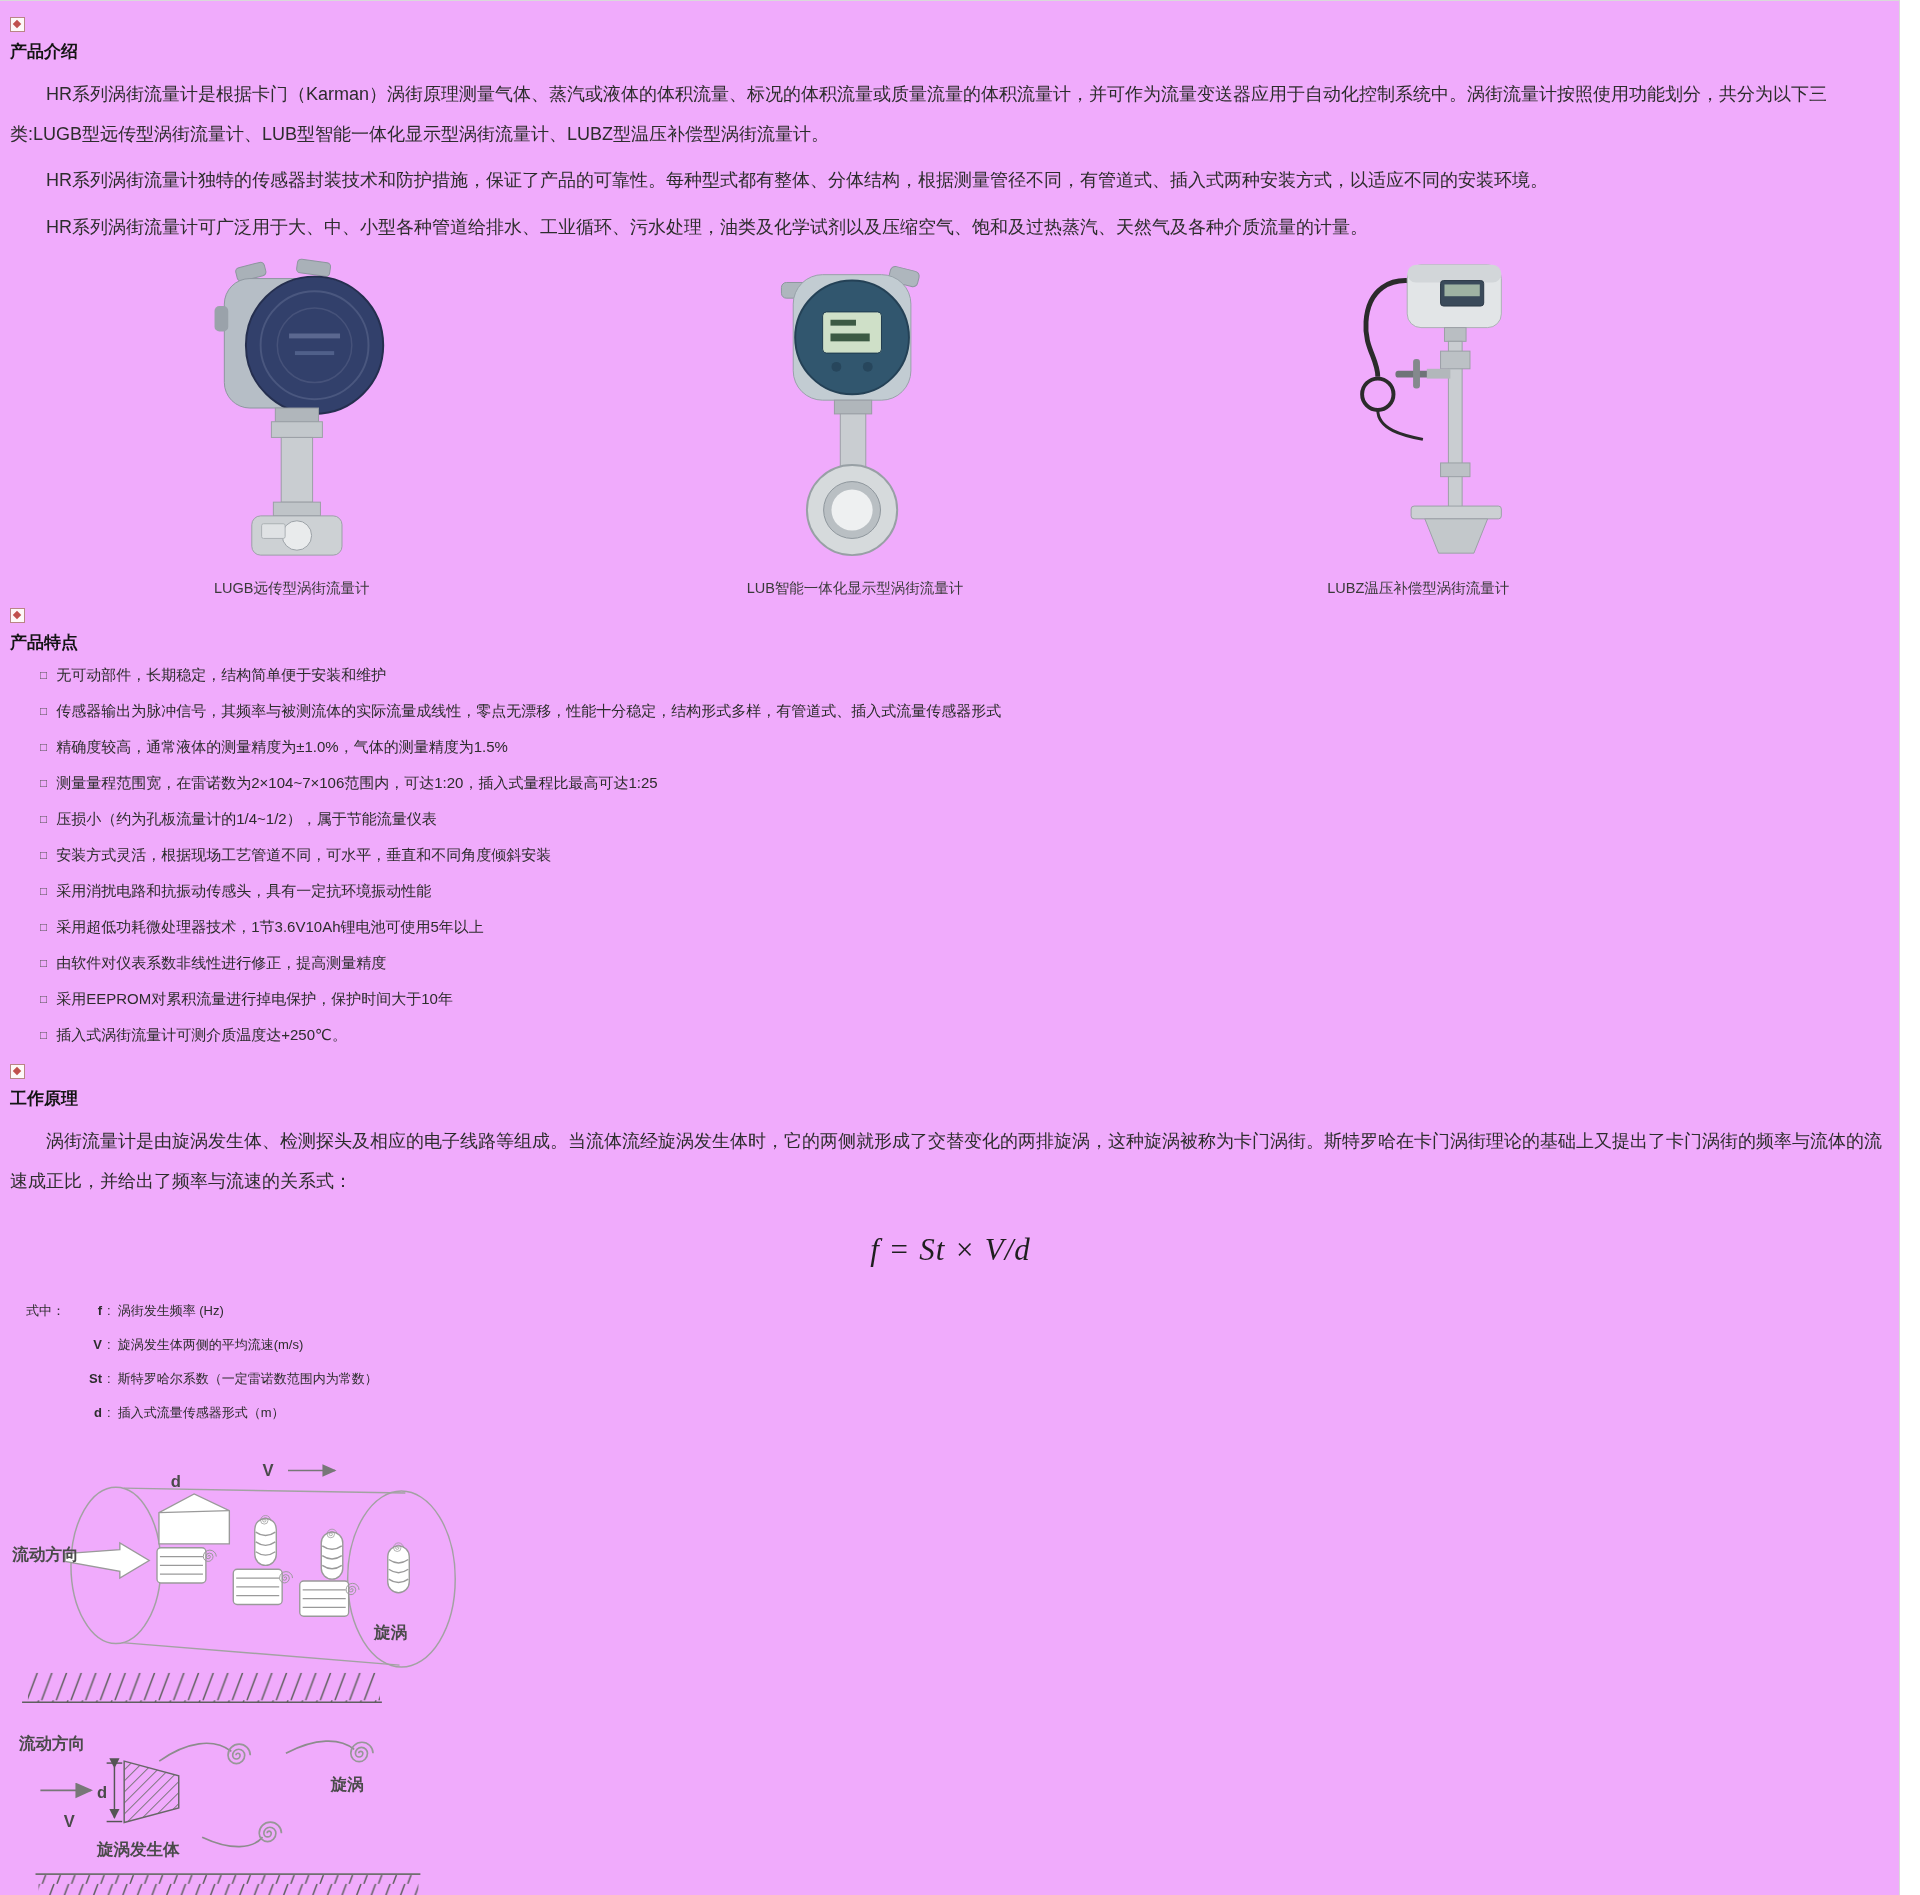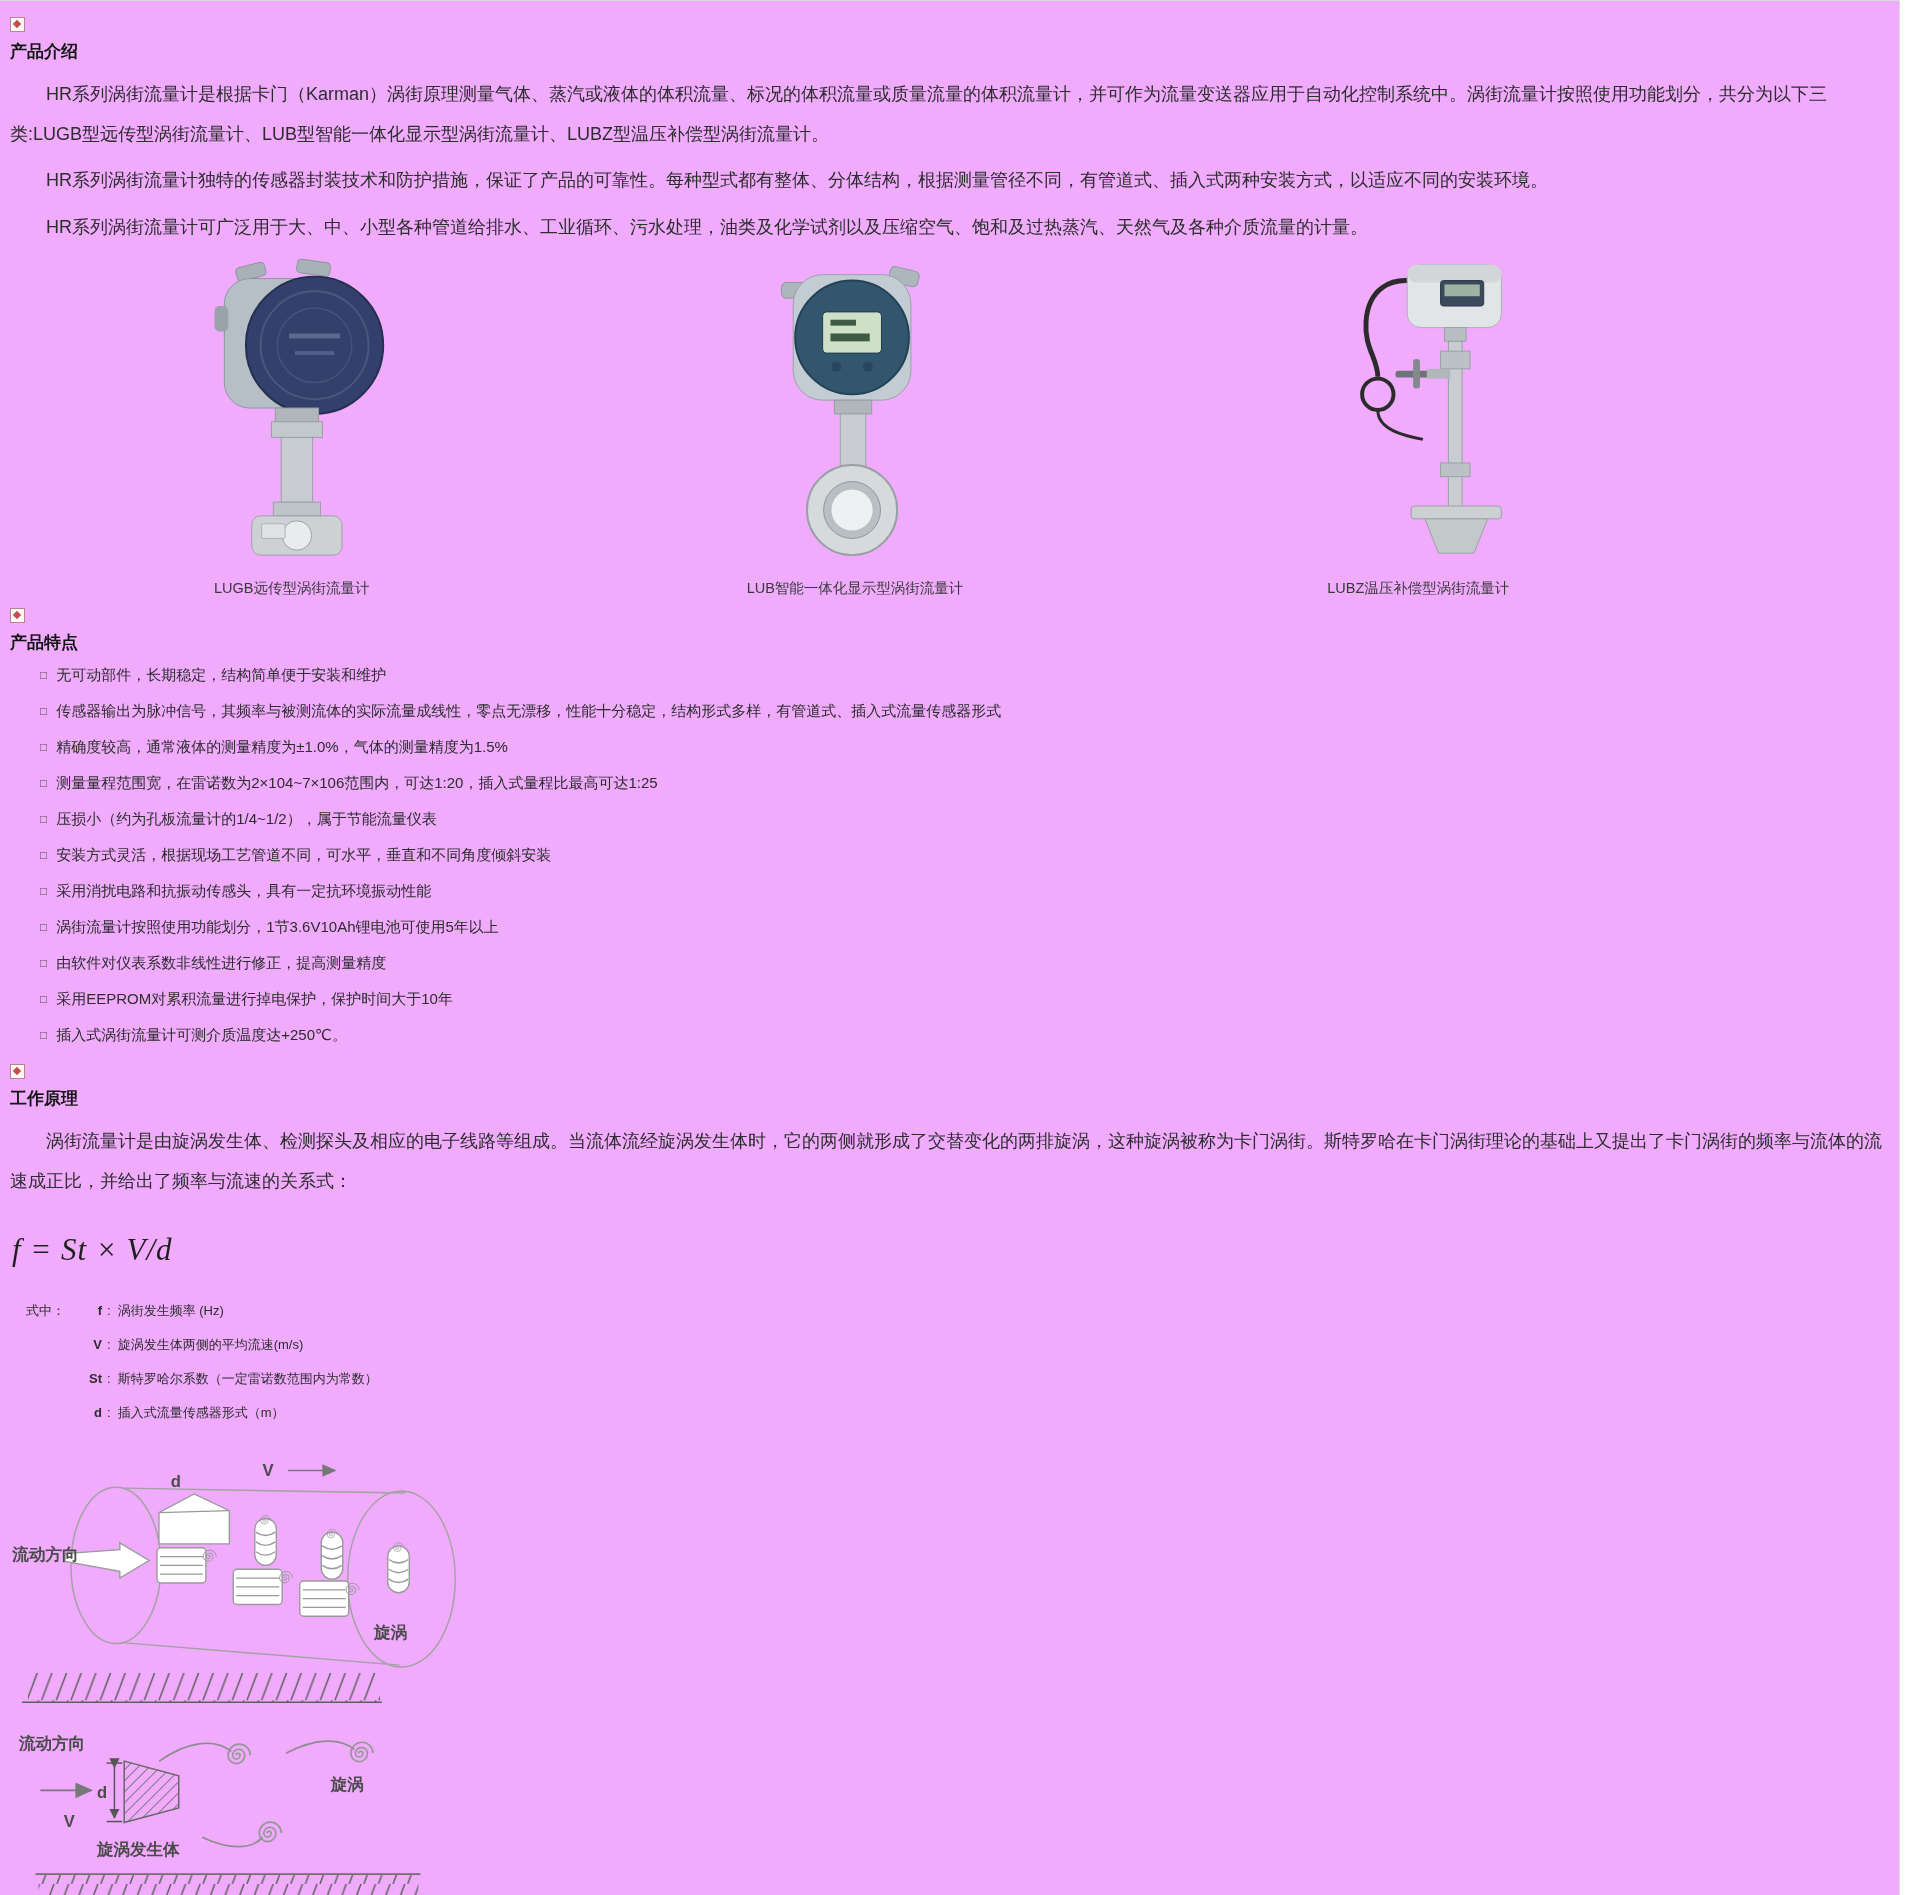--- a/index.html
+++ b/index.html
@@ -19,21 +19,21 @@
   .products { display:flex; width:1690px; margin:10px 0 8px 0; }
   .products figure { flex:1; margin:0; text-align:center; }
   .products figcaption { font-size:14.5px; color:#3a3a3a; margin-top:14px; }
 
   .features-list { list-style:none; margin:4px 0 0 0; padding:0 0 0 30px; }
   .features-list li { font-size:15px; color:#2d2d2d; margin:0 0 17px 0; }
   .bullet { display:inline-block; margin-right:9px; color:#555; font-size:12px;
             transform:translateY(-1px); }
 
   .formula { font-family:"Liberation Serif","DejaVu Serif",serif; font-style:italic;
-             font-size:31px; color:#1f1f1f; letter-spacing:1px; margin:30px 0 34px 2px; }
+             font-size:31px; color:#1f1f1f; letter-spacing:1px; margin:30px 0 34px 2px;text-align:center; }
 
   .def-row { font-size:13px; color:#2d2d2d; margin:16px 0 16px 16px; }
   .def-prefix { display:inline-block; width:54px; }
   .def-term { display:inline-block; min-width:22px; text-align:right; font-weight:600; }
   .def-sep { padding:0 7px 0 5px; }
 
   .diagrams { margin-top:28px; }
   .diagram { display:block; }
   .dlabel { font-size:17px; font-weight:700; fill:#4a4a4a;
             font-family:"Liberation Sans","DejaVu Sans",sans-serif; }
@@ -155,21 +155,21 @@
     <span class="ph-icon"></span>
     <h3 class="sec-h">产品特点</h3>
     <ul class="features-list">
       <li><span class="bullet">□</span><span>无可动部件，长期稳定，结构简单便于安装和维护</span></li>
       <li><span class="bullet">□</span><span>传感器输出为脉冲信号，其频率与被测流体的实际流量成线性，零点无漂移，性能十分稳定，结构形式多样，有管道式、插入式流量传感器形式</span></li>
       <li><span class="bullet">□</span><span>精确度较高，通常液体的测量精度为±1.0%，气体的测量精度为1.5%</span></li>
       <li><span class="bullet">□</span><span>测量量程范围宽，在雷诺数为2×104~7×106范围内，可达1:20，插入式量程比最高可达1:25</span></li>
       <li><span class="bullet">□</span><span>压损小（约为孔板流量计的1/4~1/2），属于节能流量仪表</span></li>
       <li><span class="bullet">□</span><span>安装方式灵活，根据现场工艺管道不同，可水平，垂直和不同角度倾斜安装</span></li>
       <li><span class="bullet">□</span><span>采用消扰电路和抗振动传感头，具有一定抗环境振动性能</span></li>
-      <li><span class="bullet">□</span><span>涡街流量计按照使用功能划分，1节3.6V10Ah锂电池可使用5年以上</span></li>
+      <li><span class="bullet">□</span><span>采用超低功耗微处理器技术，1节3.6V10Ah锂电池可使用5年以上</span></li>
       <li><span class="bullet">□</span><span>由软件对仪表系数非线性进行修正，提高测量精度</span></li>
       <li><span class="bullet">□</span><span>采用EEPROM对累积流量进行掉电保护，保护时间大于10年</span></li>
       <li><span class="bullet">□</span><span>插入式涡街流量计可测介质温度达+250℃。</span></li>
     </ul>
   </section>
 
   <section>
     <span class="ph-icon"></span>
     <h3 class="sec-h">工作原理</h3>
     <p class="para">涡街流量计是由旋涡发生体、检测探头及相应的电子线路等组成。当流体流经旋涡发生体时，它的两侧就形成了交替变化的两排旋涡，这种旋涡被称为卡门涡街。斯特罗哈在卡门涡街理论的基础上又提出了卡门涡街的频率与流体的流速成正比，并给出了频率与流速的关系式：</p>

